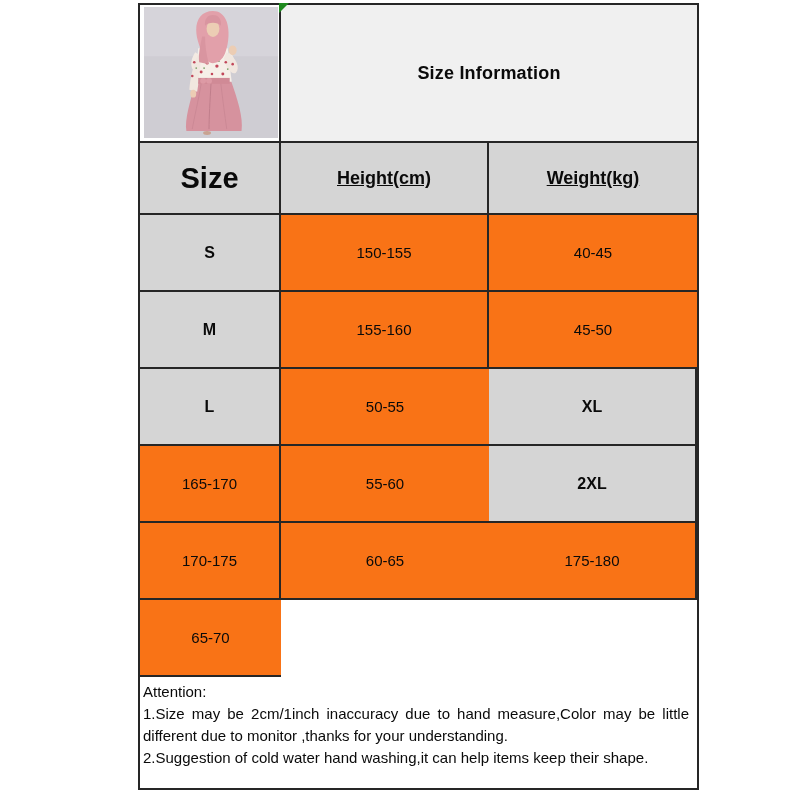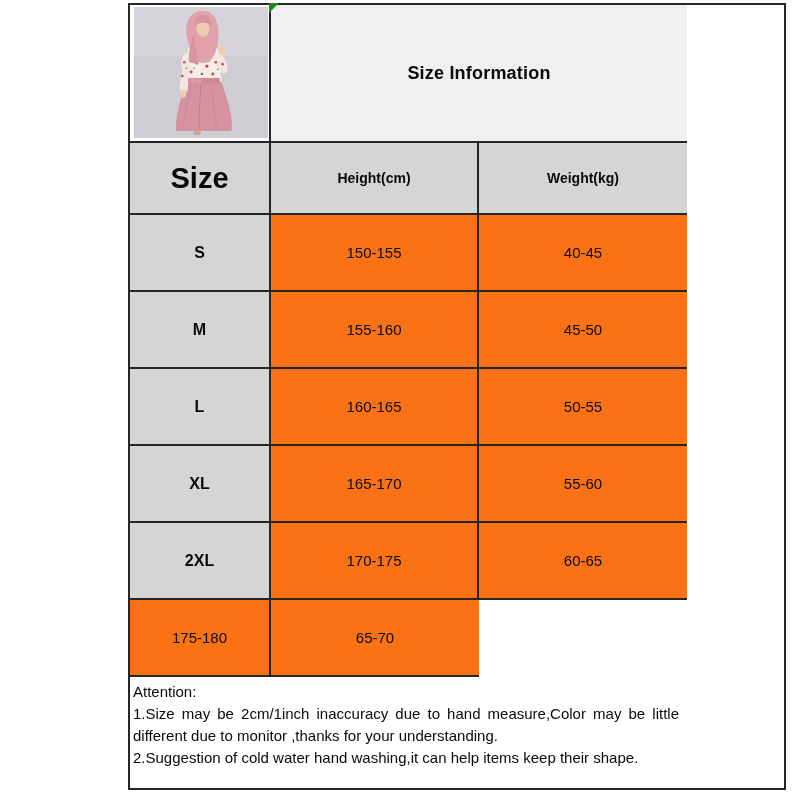--- a/index.html
+++ b/index.html
@@ -1,22 +1,22 @@
 <!DOCTYPE html>
 <html><head>
 <meta charset="utf-8">
 <style>
   * { margin: 0; padding: 0; box-sizing: border-box; }
   html, body { width: 800px; height: 800px; background: #ffffff; overflow: hidden; }
   body { font-family: "Liberation Sans", sans-serif; color: #0a0a0a; }
 
   .sheet {
     position: absolute;
-    left: 128px; top: 3px;
-    width: 658px;
+    left: 138px; top: 3px;
+    width: 561px;
     display: grid;
     grid-template-columns: 141px 208px 208px;
     border: 2px solid #262626;
     background: #ffffff;
   }
   .cell {
     border-right: 2px solid #262626;
     border-bottom: 2px solid #262626;
     display: flex;
     align-items: center;
@@ -36,21 +36,21 @@
   .corner-marker {
     position: absolute; left: -2px; top: -2px;
     width: 10px; height: 10px;
     background: #1e8a1e;
     clip-path: polygon(0 0, 100% 0, 0 100%);
   }
 
   
   .th { height: 72px; background: #d5d5d5; }
   .size-head { font-size: 29px; font-weight: 700; }
-  .col-head { font-size: 14px; font-weight: 700; }
+  .col-head { font-size: 18px; font-weight: 700; text-decoration: underline; }
 
   
   .td { height: 77px; background: #f97316; font-size: 15px; font-weight: 400; }
   .td.size-col { background: #d5d5d5; font-size: 16px; font-weight: 700; }
 
   
   .attention {
     grid-column: 1 / 4;
     height: 111px;
     background: #ffffff;
@@ -134,21 +134,20 @@
 
   <div class="cell td size-col">S</div>
   <div class="cell td">150-155</div>
   <div class="cell td last-col">40-45</div>
 
   <div class="cell td size-col">M</div>
   <div class="cell td">155-160</div>
   <div class="cell td last-col">45-50</div>
 
   <div class="cell td size-col">L</div>
-  <div class="cell td">160-165</div>
   <div class="cell td last-col">50-55</div>
 
   <div class="cell td size-col">XL</div>
   <div class="cell td">165-170</div>
   <div class="cell td last-col">55-60</div>
 
   <div class="cell td size-col">2XL</div>
   <div class="cell td">170-175</div>
   <div class="cell td last-col">60-65</div>
 

